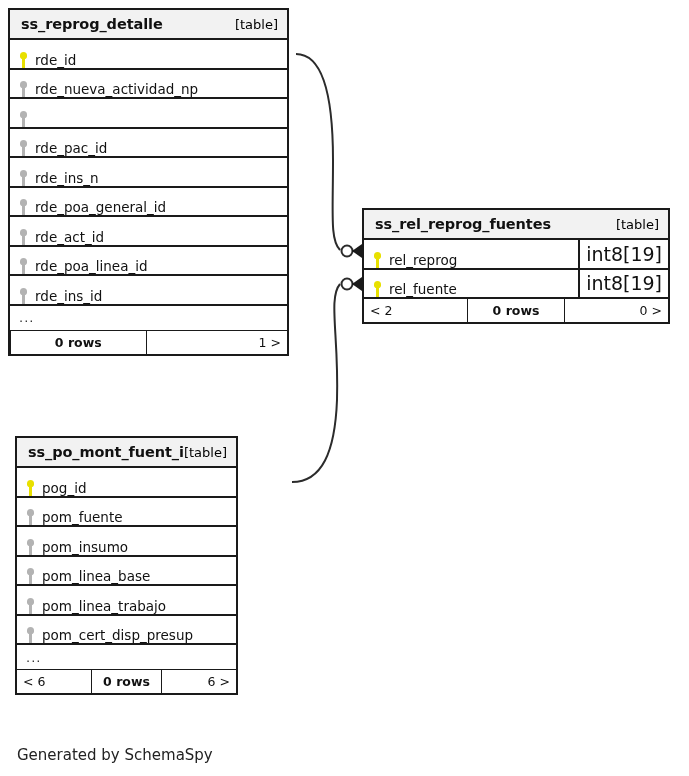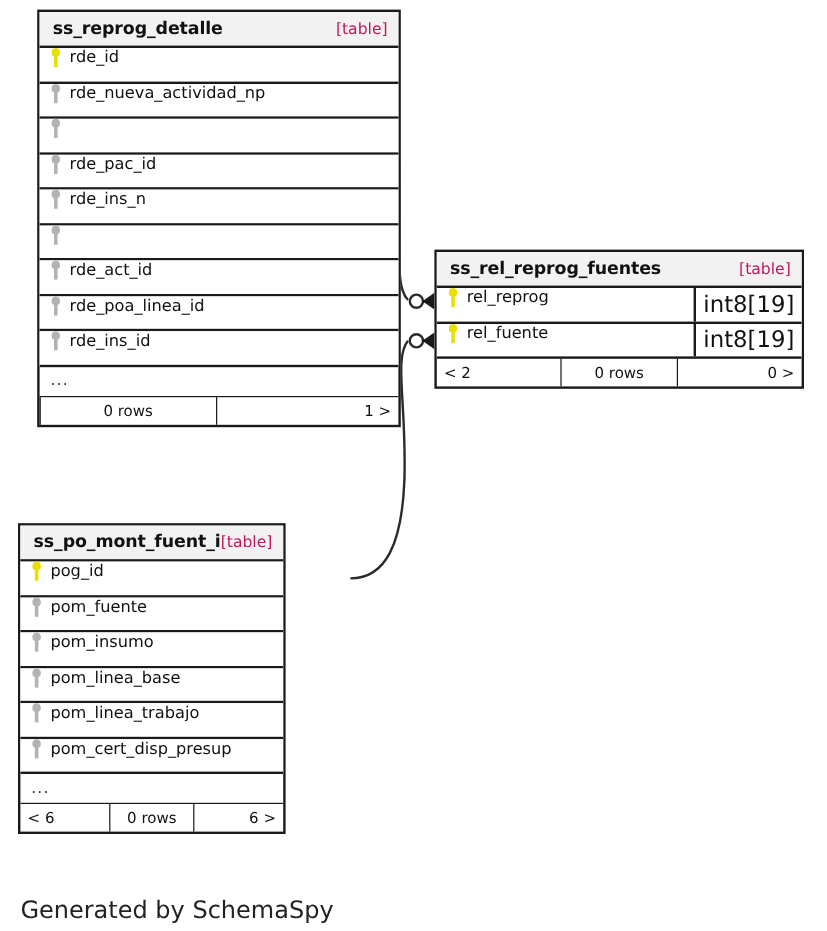--- a/index.html
+++ b/index.html
@@ -47,38 +47,38 @@
     border-bottom: 2px solid #1a1a1a;
   }
   .er-table-name {
     font-size: 14.5px;
     font-weight: bold;
     color: #111111;
     letter-spacing: -0.1px;
   }
   .er-table-kind {
     font-size: 13px;
-    color: #be185d;
+    color: #000000;
   }
 
   .er-row {
     display: flex;
     align-items: stretch;
     box-sizing: border-box;
     height: 29.5px;
     border-bottom: 1px solid #1a1a1a;
     background: #ffffff;
   }
   .er-row.thick {
     border-bottom-width: 2px;
   }
   .er-row-main {
     flex: 1 1 auto;
     display: flex;
-    align-items: flex-start;
+    align-items: flex-end;
     min-width: 0;
     padding-left: 9px;
     border-radius: 11px;
   }
   .er-col-name {
     font-size: 13.5px;
     color: #111111;
     white-space: nowrap;
     padding-left: 7px;
   }
@@ -143,29 +143,29 @@
     font-size: 12.5px;
     color: #111111;
   }
   .er-footer-cell {
     display: flex;
     align-items: center;
     box-sizing: border-box;
     flex: 1 1 0;
   }
   .er-footer-cell.left  { justify-content: flex-start; padding-left: 6px; }
-  .er-footer-cell.mid   { justify-content: center; border-left: 1px solid #1a1a1a; border-right: 1px solid #1a1a1a; }
+  .er-footer-cell.mid   { justify-content: center; border-left: 1px solid #1a1a1a; border-right: 1px solid #1a1a1a; font-weight: bold; }
   .er-footer-cell.right { justify-content: flex-end; padding-right: 6px; }
 
   
   #generated-caption {
     position: absolute;
     left: 17px;
     top: 746px;
-    font-size: 20px;
+    font-size: 15px;
     color: #222222;
   }
 </style>
 </head>
 <body>
 
 <div id="diagram-canvas">
 
   <svg id="edge-layer" viewBox="0 0 689 776" xmlns="http://www.w3.org/2000/svg">
     <g fill="none" stroke="#2b2b2b" stroke-width="2">
@@ -178,21 +178,21 @@
       <path d="M 362 244 L 362 258 L 352 251 Z" fill="#1a1a1a"></path>
       <line x1="352" y1="251" x2="362" y2="251" stroke="#1a1a1a" stroke-width="2"></line>
     </g>
     <g>
       <circle cx="347" cy="284" r="5.5" fill="#ffffff" stroke="#2b2b2b" stroke-width="2"></circle>
       <path d="M 362 277 L 362 291 L 352 284 Z" fill="#1a1a1a"></path>
       <line x1="352" y1="284" x2="362" y2="284" stroke="#1a1a1a" stroke-width="2"></line>
     </g>
   </svg>
 
-  <div class="er-table" id="table-ss_reprog_detalle" style="left:31px; top:8px; width:303px;">
+  <div class="er-table" id="table-ss_reprog_detalle" style="left:8px; top:8px; width:281px;">
 
     <div class="er-table-header">
       <span class="er-table-name">ss_reprog_detalle</span>
       <span class="er-table-kind">[table]</span>
     </div>
 
     <div class="er-row thick">
       <div class="er-row-main">
         <span class="key-icon pk"></span>
         <span class="er-col-name">rde_id</span>
@@ -217,20 +217,21 @@
     </div>
     <div class="er-row thick">
       <div class="er-row-main">
         <span class="key-icon fk"></span>
         <span class="er-col-name">rde_ins_n</span>
       </div>
     </div>
     <div class="er-row thick">
       <div class="er-row-main">
         <span class="key-icon fk"></span>
+        <span class="er-col-name">rde_poa_general_id</span>
       </div>
     </div>
     <div class="er-row thick">
       <div class="er-row-main">
         <span class="key-icon fk"></span>
         <span class="er-col-name">rde_act_id</span>
       </div>
     </div>
     <div class="er-row thick">
       <div class="er-row-main">

